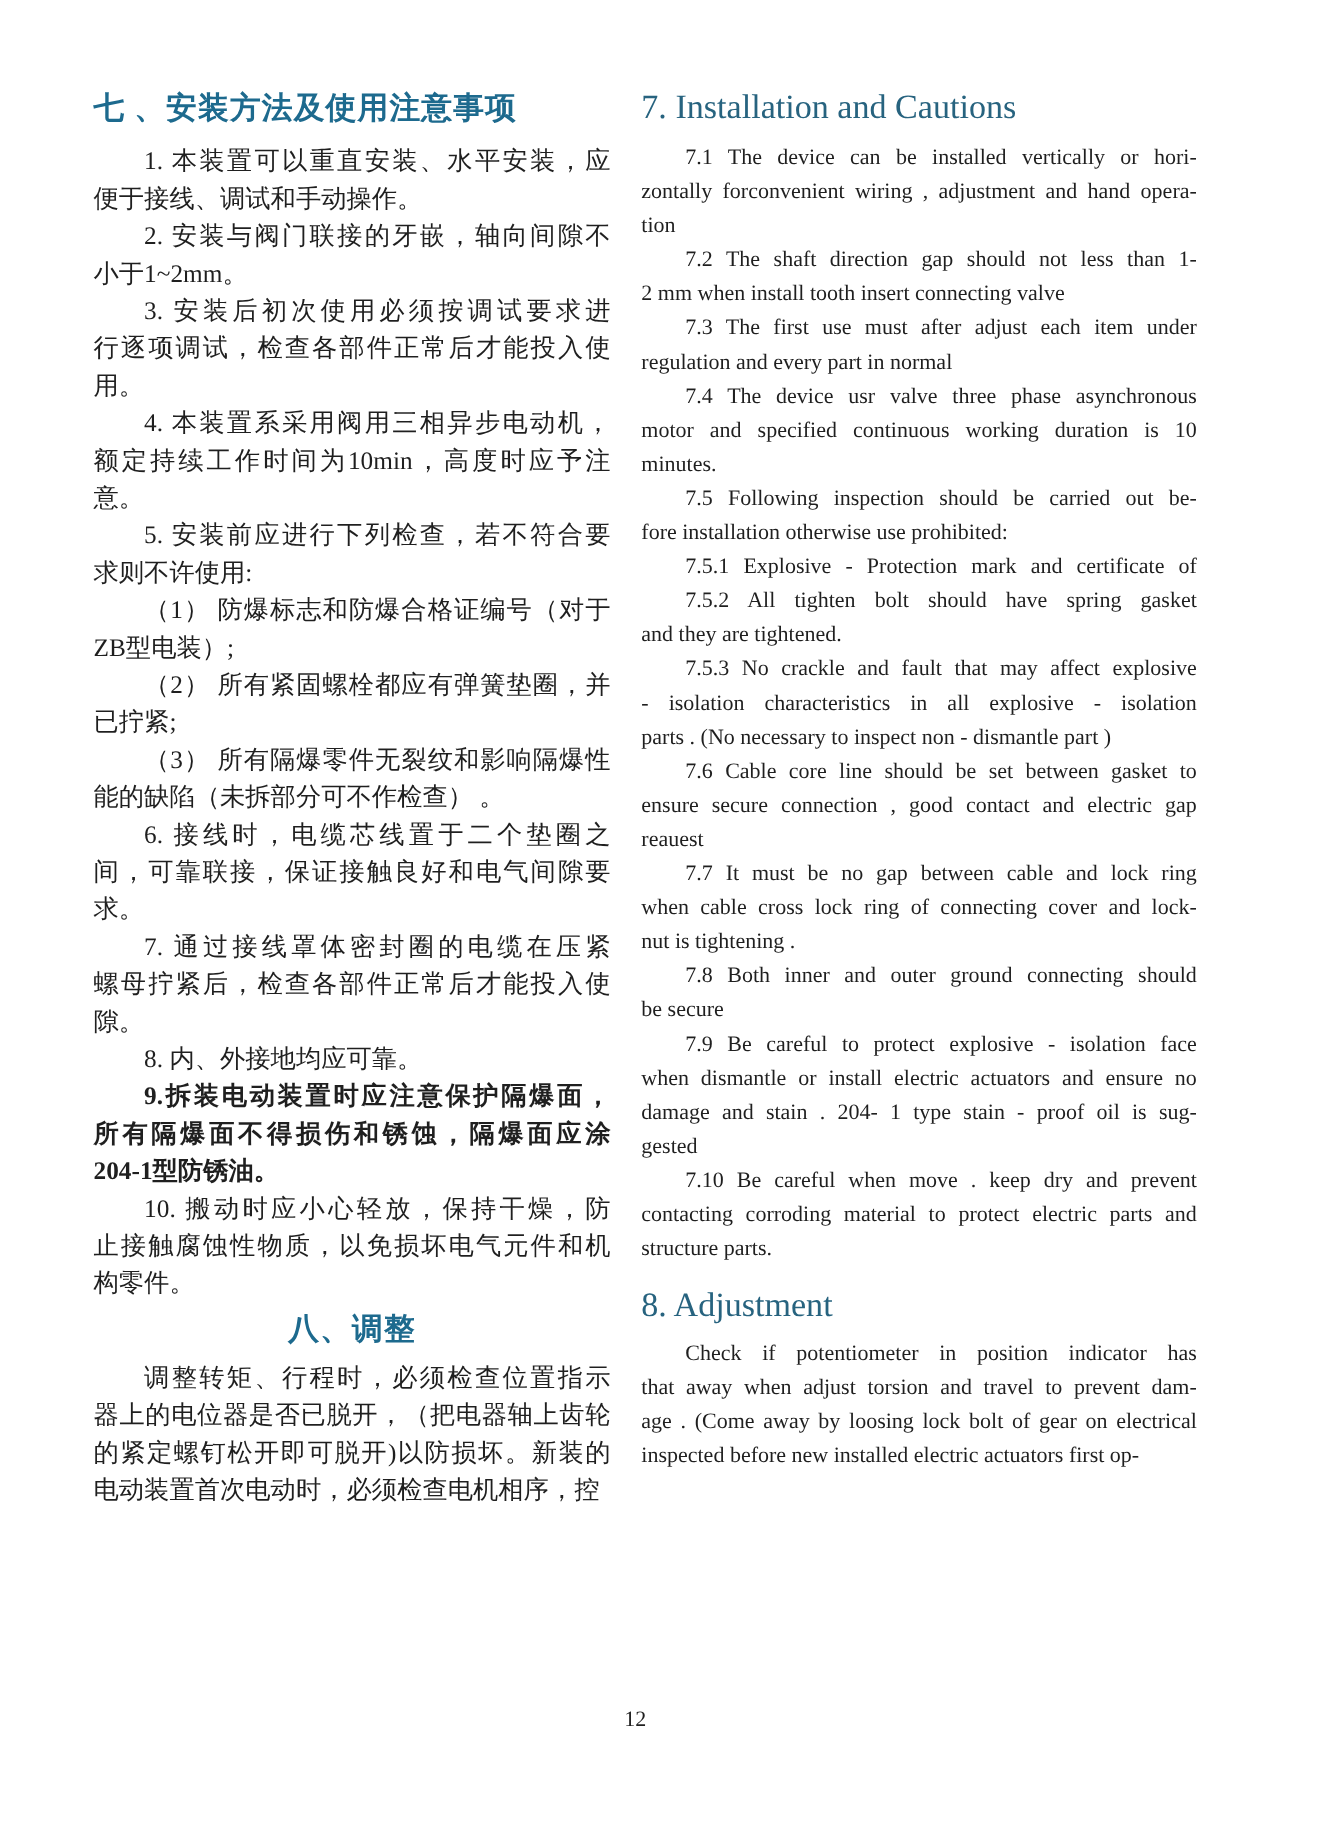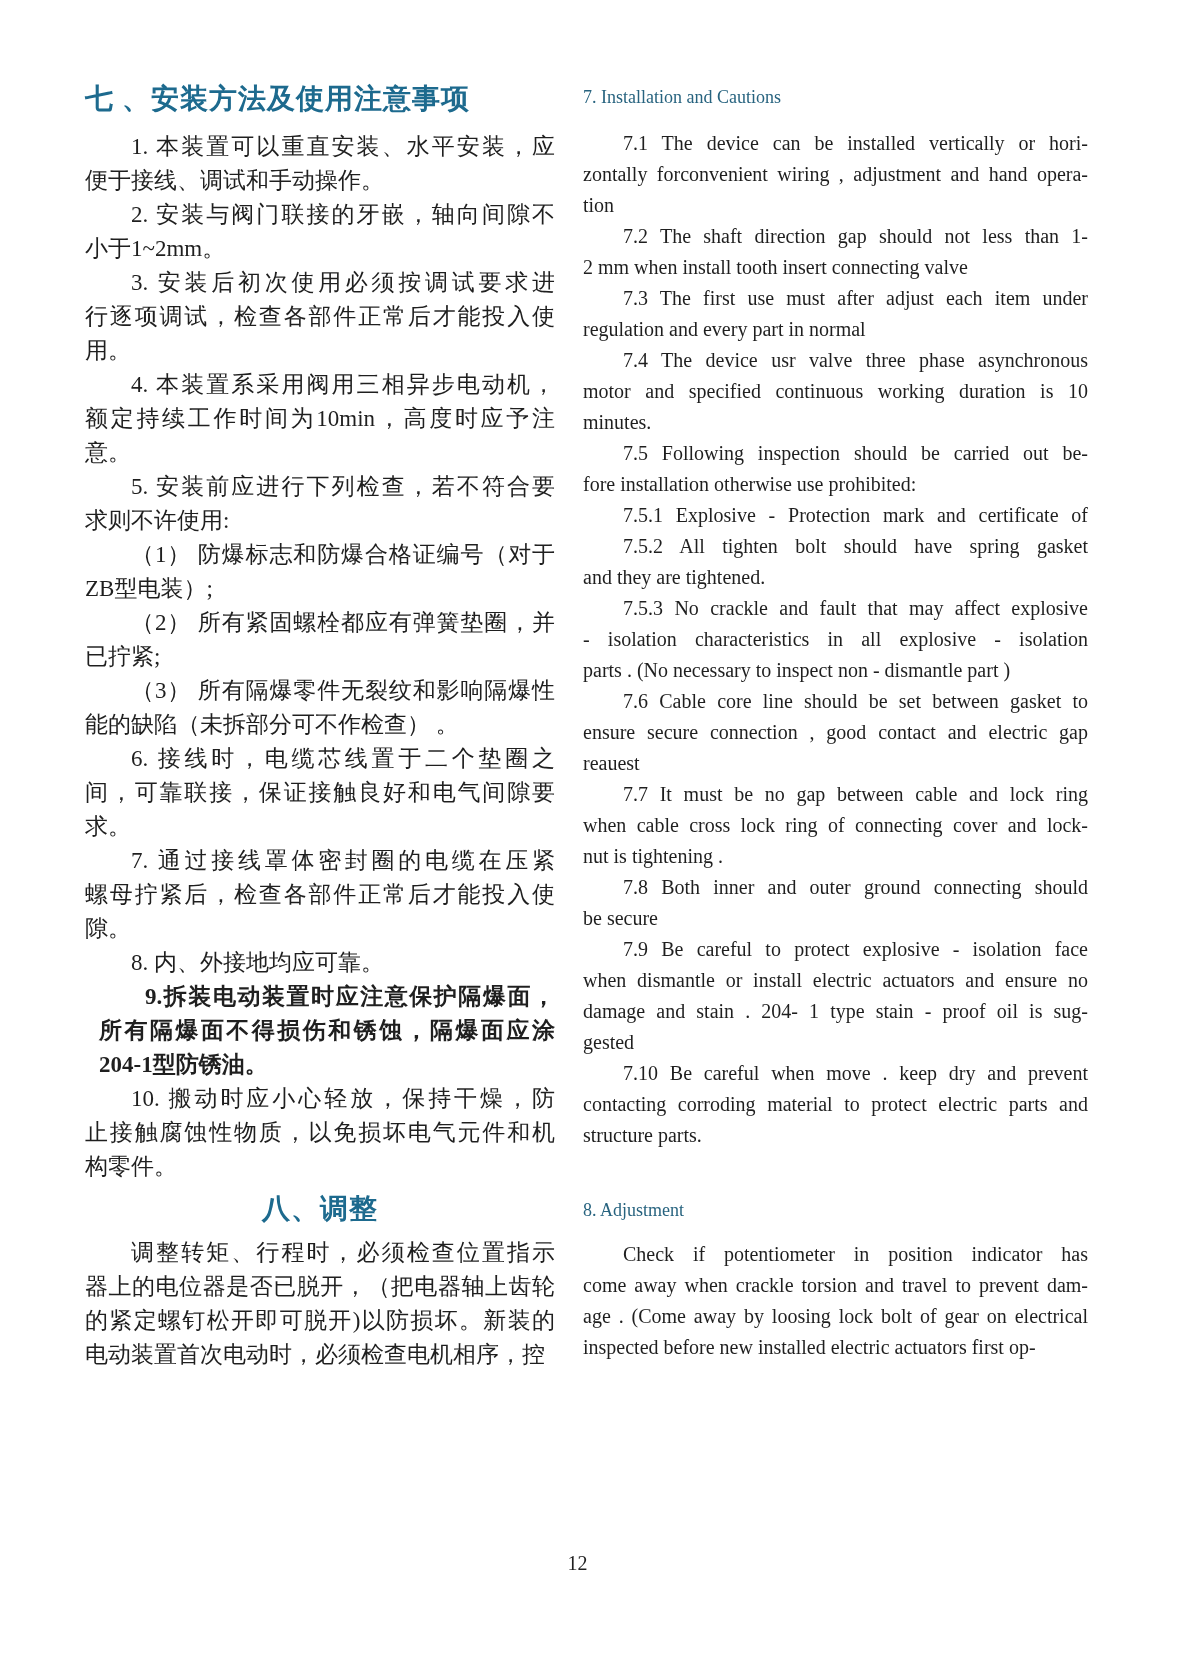--- a/index.html
+++ b/index.html
@@ -21,29 +21,29 @@
 
   
   .zh-h {
     margin:0 0 12px 0;
     font-size:28px; font-weight:bold;
     color:#1d6a8e; letter-spacing:1px;
     line-height:38px;
   }
   .zh-h.second { margin-top:6px; margin-bottom:8px;text-align:center; }
   .para.zh { font-size:23px; line-height:34px; }
-  .para.zh.bold { font-weight:bold;margin-left:14px; }
+  .para.zh.bold { font-weight:bold; }
 
   
   .en-h {
     margin:0 0 14px 0;
-    font-size:18px; font-weight:normal;
+    font-size:31px; font-weight:normal;
     color:#27637f; line-height:34px;
   }
-  .en-h.second { margin-top:42px; margin-bottom:12px; }
+  .en-h.second { margin-top:18px; margin-bottom:12px; }
   .para.en { font-size:20px; line-height:31px; }
 
   .para { margin:0; }
   .ln { min-height:1em; }
   .ln.j { text-align:justify; text-align-last:justify; }
   .ln.first { text-indent:2em; }
 
   .footer {
     position:absolute; top:1540px; left:0;
     width:1155px; text-align:center;
@@ -181,21 +181,21 @@
           <div class="ln">gested</div>
         </div>
       <div class="para en">
           <div class="ln first j">7.10 Be careful when move . keep dry and prevent</div>
           <div class="ln j">contacting corroding material to protect electric parts and</div>
           <div class="ln">structure parts.</div>
         </div>
       <h2 class="en-h second">8. Adjustment</h2>
       <div class="para en">
           <div class="ln first j">Check if potentiometer in position indicator has</div>
-          <div class="ln j">come away when crackle torsion and travel to prevent dam-</div>
+          <div class="ln j">that away when adjust torsion and travel to prevent dam-</div>
           <div class="ln j">age . (Come away by loosing lock bolt of gear on electrical</div>
           <div class="ln">inspected before new installed electric actuators first op-</div>
         </div>
     </div>
 
   </div>
 
   <div class="footer">12</div>
 </div>
 

